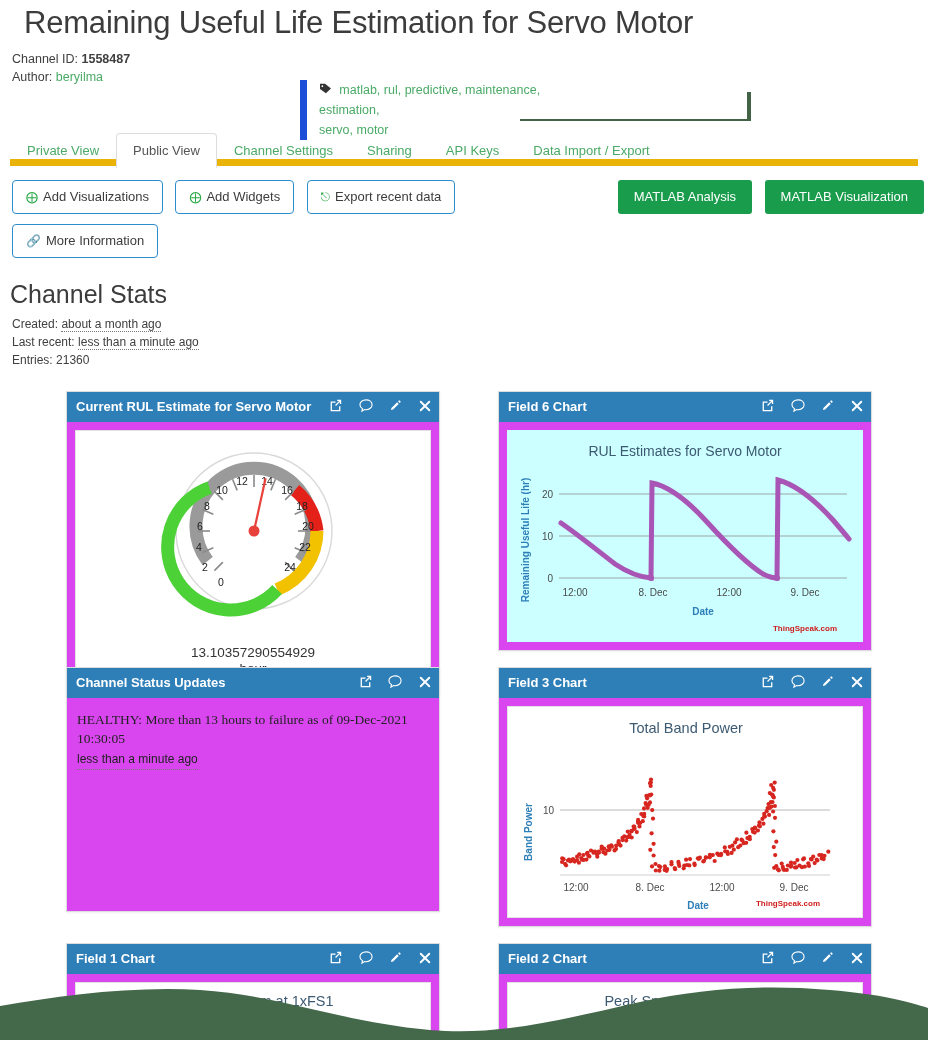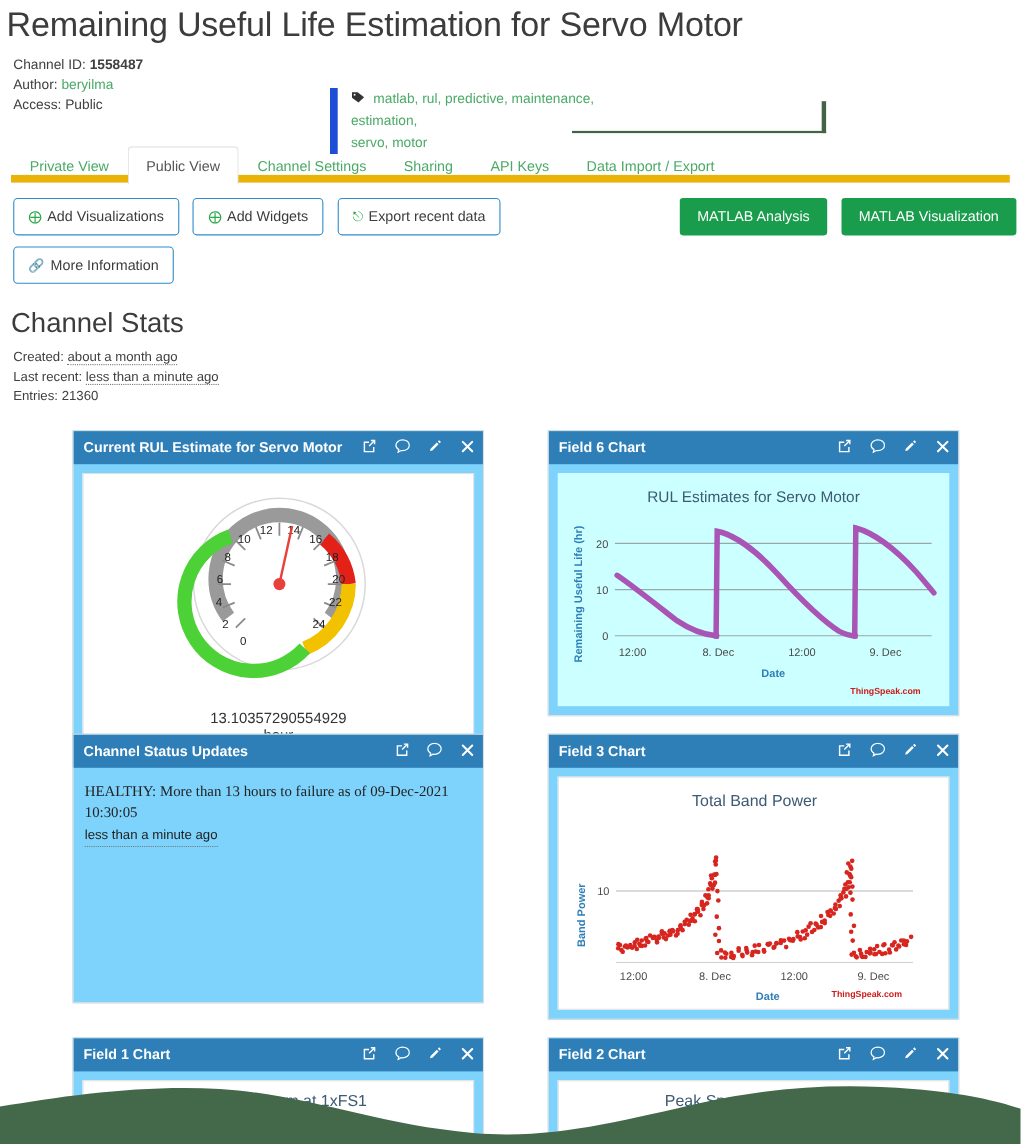--- a/index.html
+++ b/index.html
@@ -8,21 +8,21 @@
     width: 928px; height: 1040px;
     background: #ffffff;
     font-family: "Liberation Sans", sans-serif;
     overflow: hidden;
   }
   .page { position: relative; width: 928px; height: 1040px; overflow: hidden; }
 
   
   .title {
     font-size: 31px; font-weight: 400; color: #3c3c3c;
-    letter-spacing: -0.2px; margin: 0; padding: 4px 0 0 6px;
+    letter-spacing: -0.2px; margin: 0; padding: 4px 0 0 24px;
     line-height: 38px;
   }
   .meta-row { position: relative; margin-top: 8px; padding-left: 12px; height: 70px; }
   .meta-left { font-size: 12.5px; color: #404040; line-height: 18px; }
   .meta-left b { font-weight: 700; }
   .green { color: #4aaa66; }
   .tags {
     position: absolute; left: 300px; top: 30px;
     border-left: 7px solid #1d4ed8; padding-left: 12px;
     font-size: 12.5px; line-height: 20px; width: 300px;
@@ -68,21 +68,21 @@
 
   
   .stats-h { font-size: 25px; color: #3c3c3c; font-weight: 400; margin: 22px 0 6px 10px; }
   .stats-body { font-size: 12px; color: #404040; line-height: 18px; margin-left: 12px; }
   .dotted { border-bottom: 1px dotted #777; }
 
   
   .grid { position: relative; margin-top: 22px; }
   .widget {
     position: absolute; width: 374px;
-    border: 1px solid #ddd; background: #7dd3fc;
+    border: 1px solid #ddd; background: #d946ef;
     box-shadow: 0 1px 2px rgba(0,0,0,.06);
   }
   .w-head {
     background: #2e7fb8; color: #fff; height: 30px; line-height: 30px;
     padding: 0 9px; font-size: 13px; font-weight: 700; position: relative;
   }
   .w-icons { position: absolute; right: 8px; top: 0; height: 30px; }
   .w-icons span {
     display: inline-block; margin-left: 13px; cursor: pointer;
     vertical-align: middle; color: #fff;
@@ -116,24 +116,20 @@
 
   <div class="meta-row">
     <div class="meta-left">
       <div>
         <span>Channel ID:</span>
         <b>1558487</b>
       </div>
       <div>
         <span>Author:</span>
         <span class="green">beryilma</span>
-      </div>
-      <div>
-        <span>Access:</span>
-        <span>Public</span>
       </div>
     </div>
 
     <div class="tags">
       <span class="tag-icon">
         <svg width="13" height="11" viewBox="0 0 16 14" aria-hidden="true">
           <path d="M1 1h6.5L15 7l-6.5 6L1 7.5z" fill="#333"></path>
           <circle cx="4" cy="4" r="1.1" fill="#fff"></circle>
         </svg>
       </span><span class="tag">matlab, rul, predictive, maintenance, estimation,</span>

